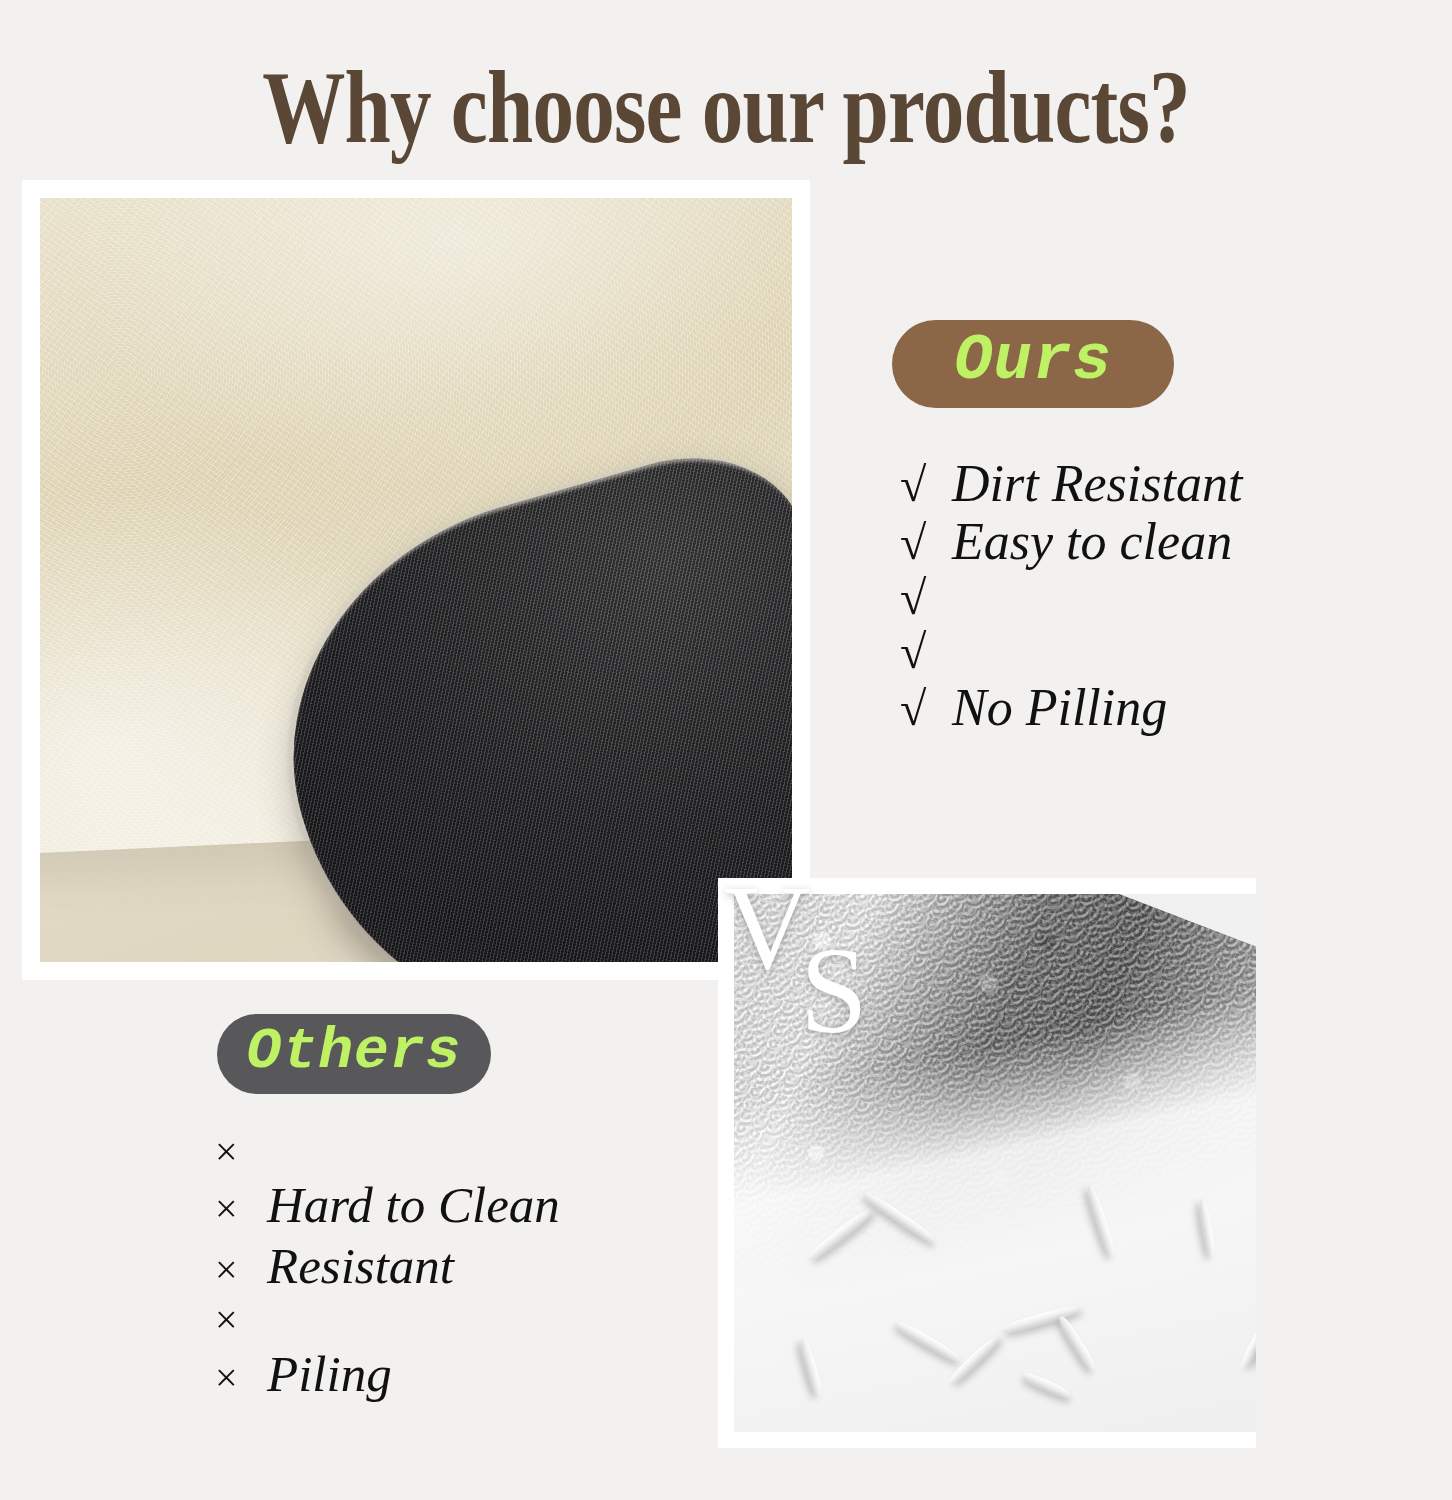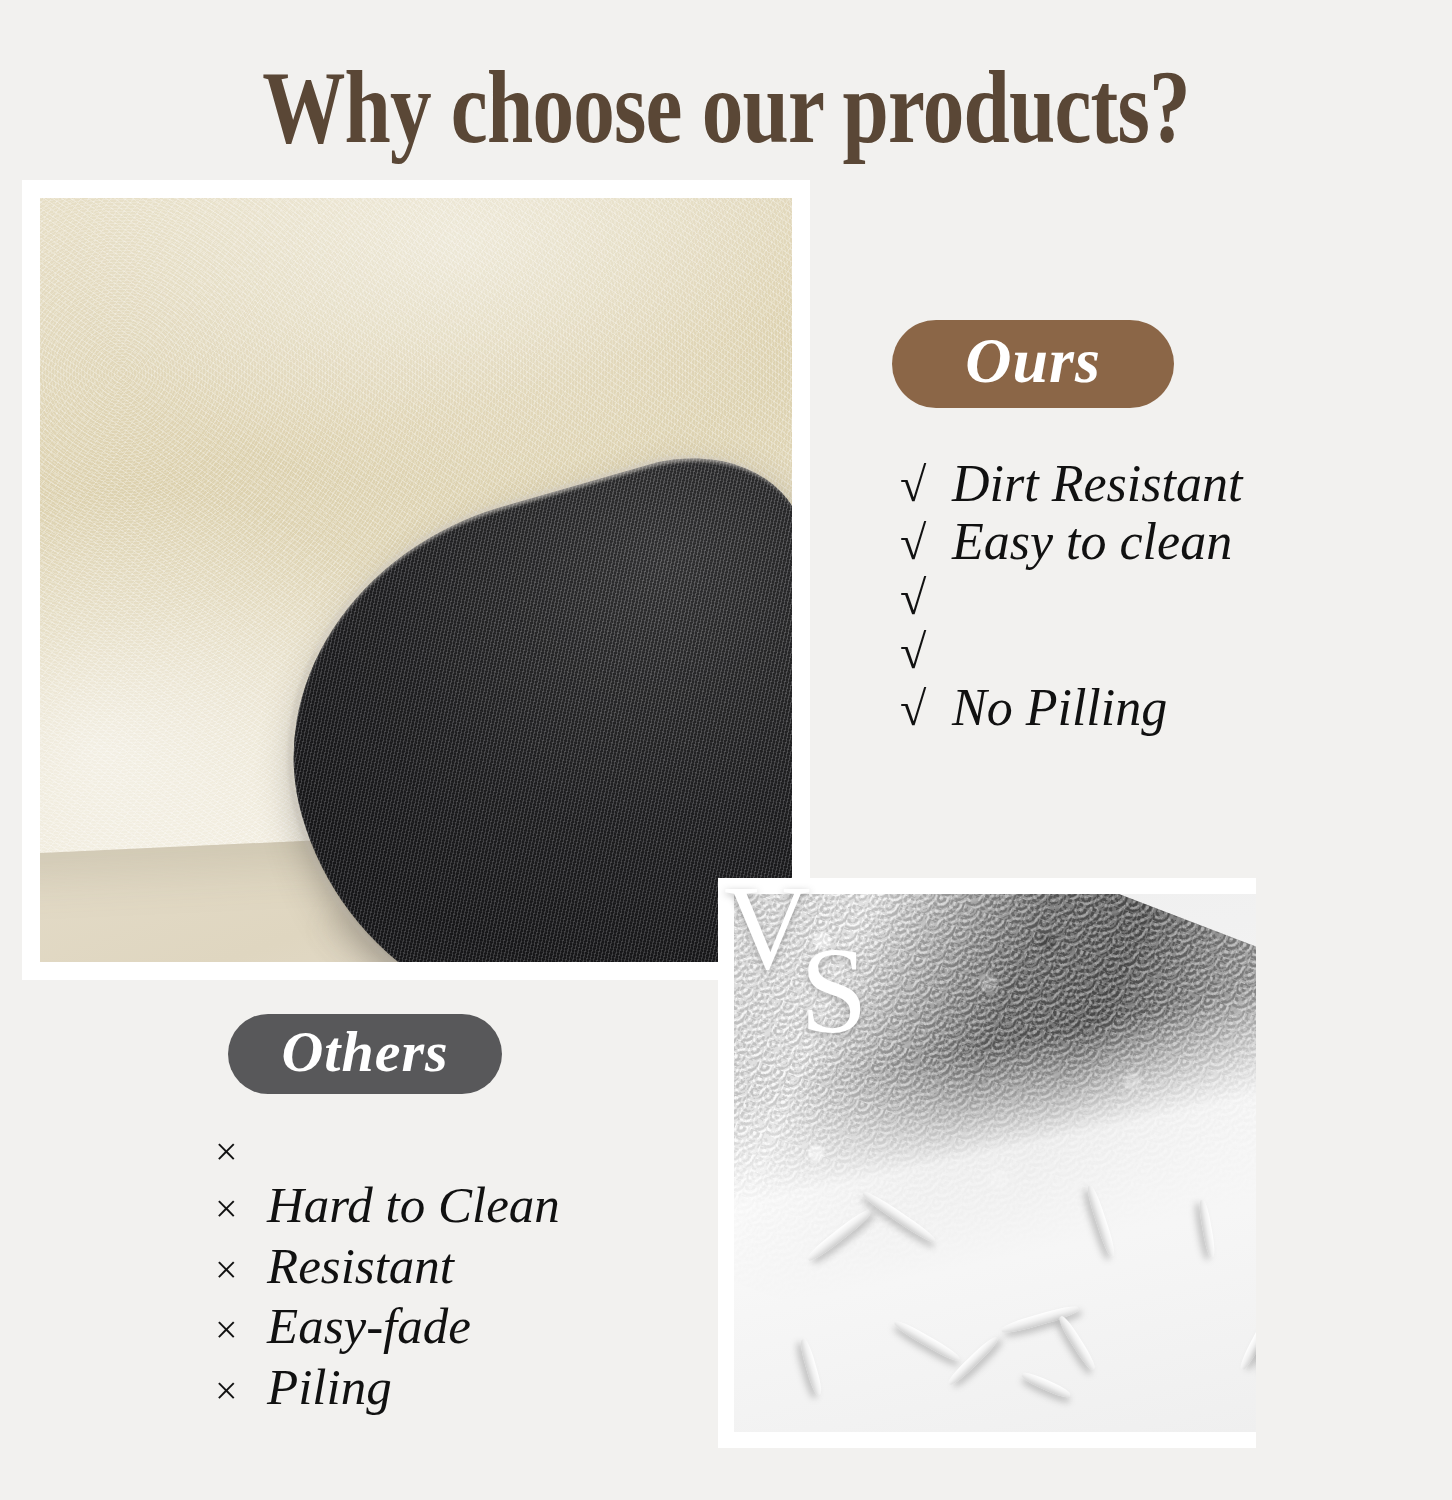--- a/index.html
+++ b/index.html
@@ -258,40 +258,40 @@
   }
   #vs-v { left: 724px; top: 868px; font-size: 120px; }
   #vs-s { left: 800px; top: 930px; font-size: 122px; }
 
   
   .badge {
     position: absolute;
     display: flex;
     align-items: center;
     justify-content: center;
-    color: #ffffff;
-    font-family: Liberation Serif, serif;
+    color: #bef264;
+    font-family: Liberation Mono, monospace;
     font-style: italic;
     font-weight: bold;
     border-radius: 999px;
     letter-spacing: 1px;
   }
 
   #badge-ours {
     left: 892px;
     top: 320px;
     width: 282px;
     height: 88px;
     background: #8b6647;
     font-size: 64px;
     padding-bottom: 6px;
   }
 
   #badge-others {
-    left: 228px;
+    left: 217px;
     top: 1014px;
     width: 274px;
     height: 80px;
     background: #58585a;
     font-size: 58px;
     padding-bottom: 5px;
   }
 
   
   .feature-list {
@@ -409,21 +409,20 @@
     <li>
       <span class="mark">×</span>
       <span>Hard to Clean</span>
     </li>
     <li>
       <span class="mark">×</span>
       <span>Resistant</span>
     </li>
     <li>
       <span class="mark">×</span>
-      <span>Easy-fade</span>
     </li>
     <li>
       <span class="mark">×</span>
       <span>Piling</span>
     </li>
   </ul>
 
 </div>
 
 </body></html>

